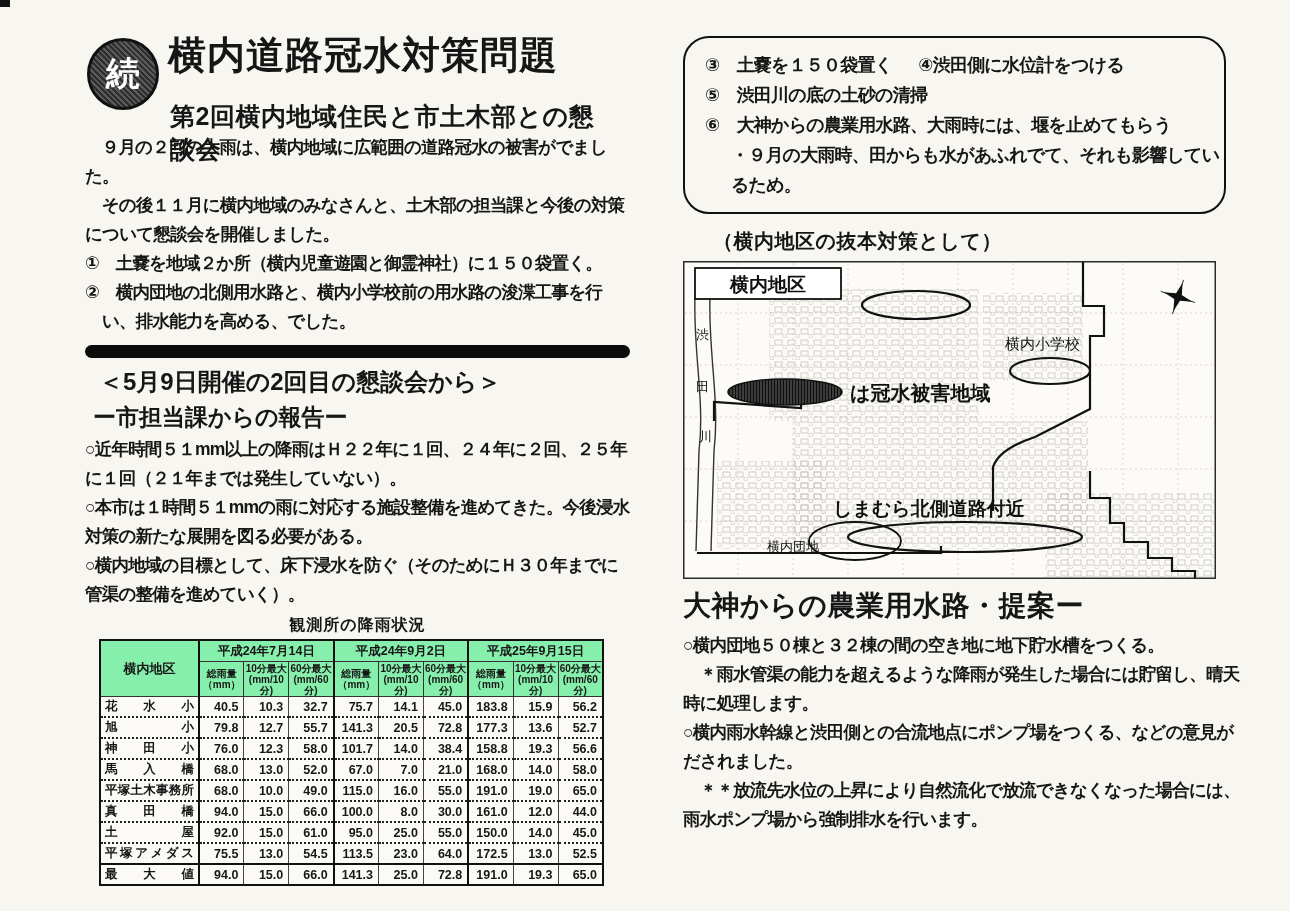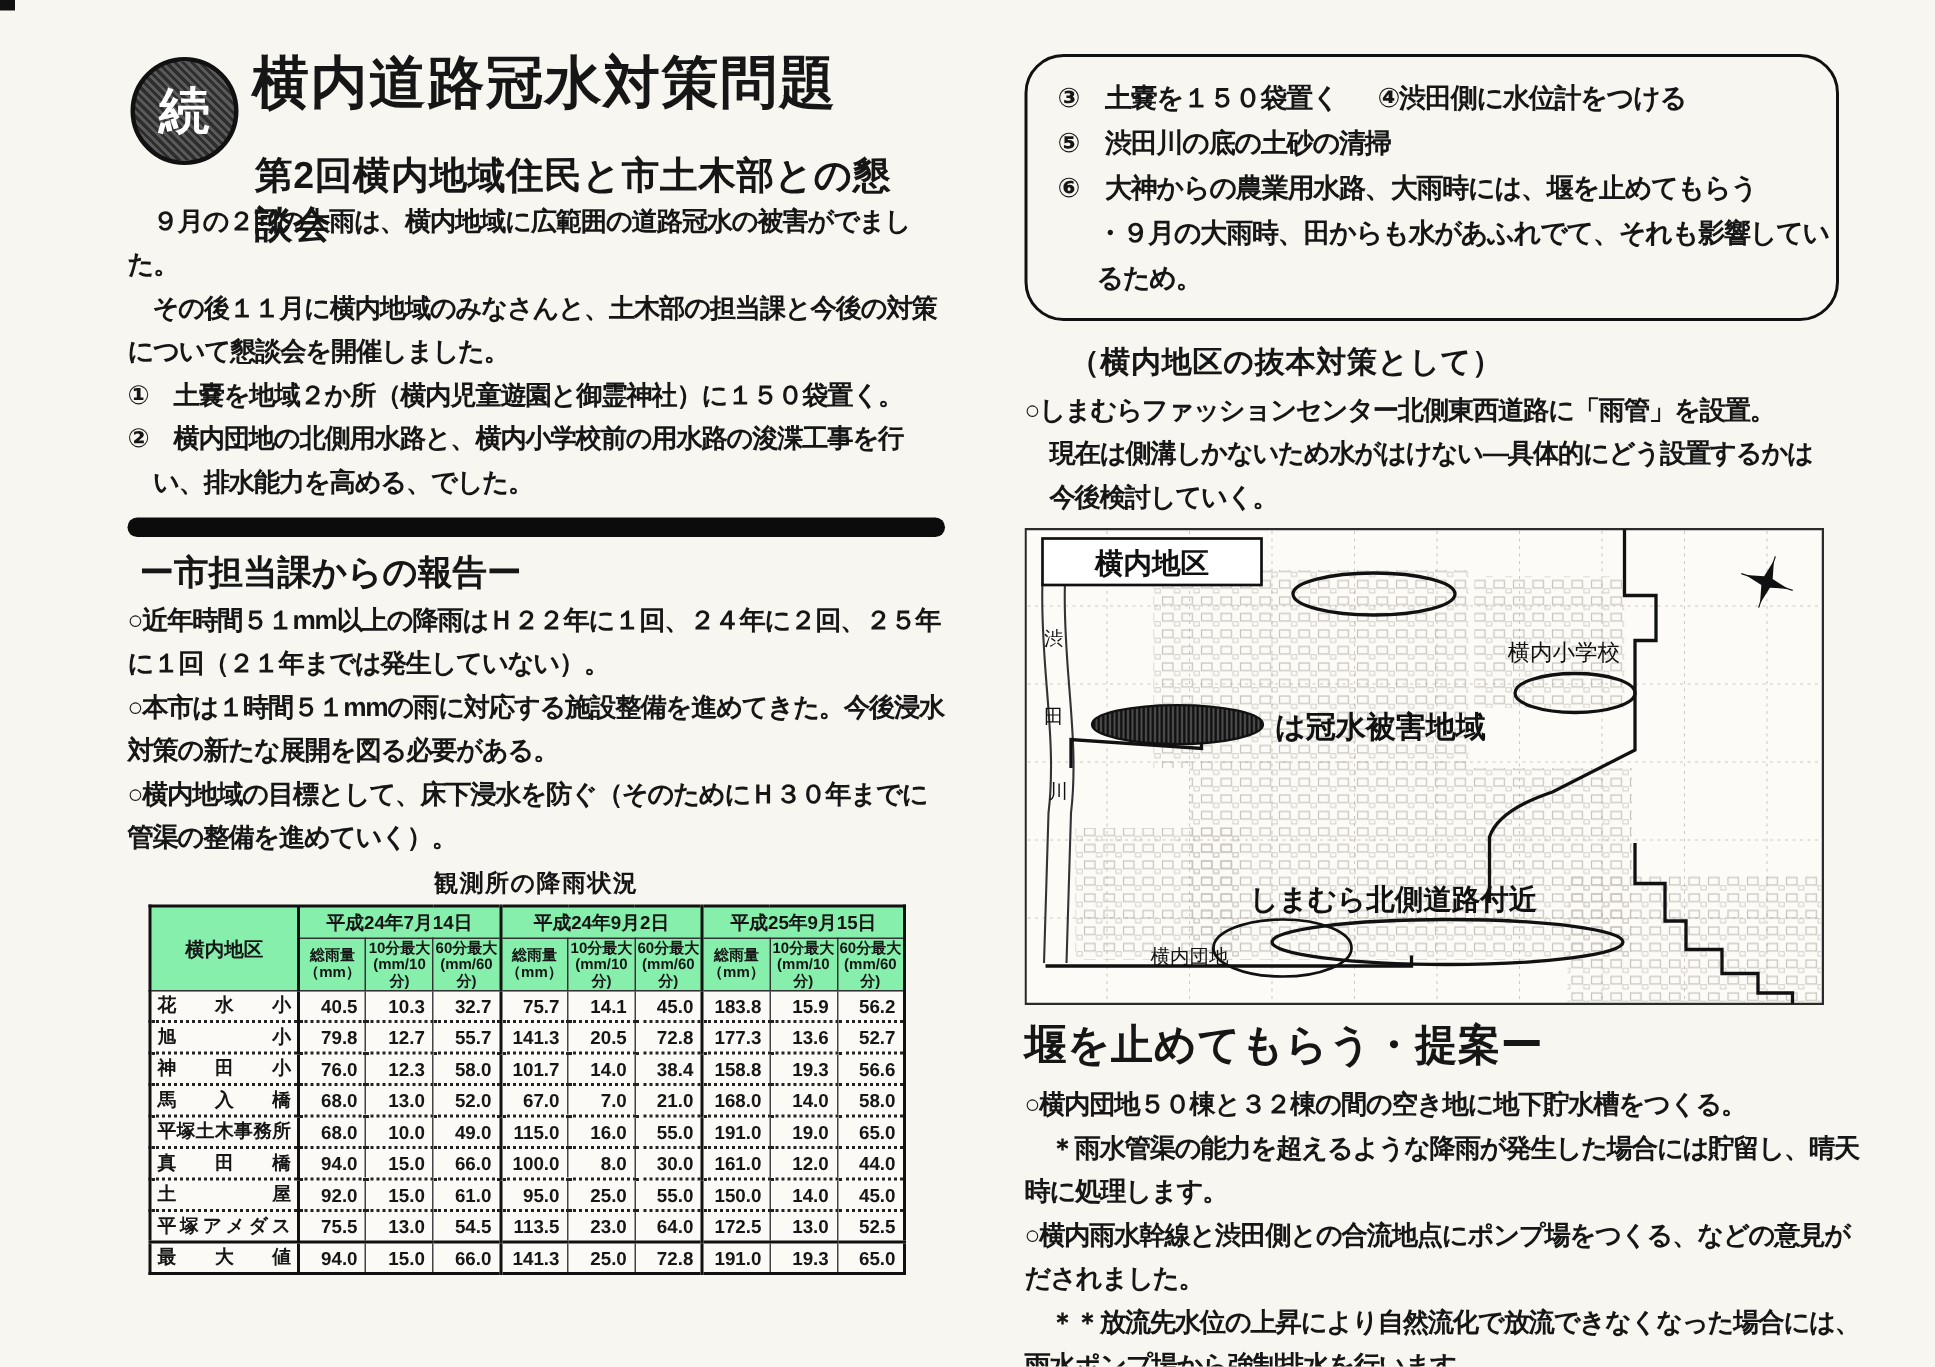--- a/index.html
+++ b/index.html
@@ -79,20 +79,21 @@
     <div>
         <p class="body-line">　９月の２回の大雨は、横内地域に広範囲の道路冠水の被害がでました。</p>
         <p class="body-line">　その後１１月に横内地域のみなさんと、土木部の担当課と今後の対策について懇談会を開催しました。</p>
       </div>
     <p class="body-line">①　土嚢を地域２か所（横内児童遊園と御霊神社）に１５０袋置く。</p>
     <p class="body-line hang">②　横内団地の北側用水路と、横内小学校前の用水路の浚渫工事を行い、排水能力を高める、でした。</p>
   </div>
 
   <div class="divider-bar"></div>
 
+  <h3 class="sec-heading">＜5月9日開催の2回目の懇談会から＞</h3>
   <h4 class="sec-subheading">ー市担当課からの報告ー</h4>
   <div>
       <p class="body-line">○近年時間５１mm以上の降雨はＨ２２年に１回、２４年に２回、２５年に１回（２１年までは発生していない）。</p>
       <p class="body-line">○本市は１時間５１mmの雨に対応する施設整備を進めてきた。今後浸水対策の新たな展開を図る必要がある。</p>
       <p class="body-line">○横内地域の目標として、床下浸水を防ぐ（そのためにＨ３０年までに管渠の整備を進めていく）。</p>
     </div>
 
   <div class="table-wrap">
     <p class="table-title">観測所の降雨状況</p>
     <table class="rain">
@@ -245,25 +246,20 @@
     <p class="m-line">
       <span>③　土嚢を１５０袋置く</span>
       <span class="m-gap">④渋田側に水位計をつける</span>
     </p>
     <p class="m-line">⑤　渋田川の底の土砂の清掃</p>
     <p class="m-line">⑥　大神からの農業用水路、大雨時には、堰を止めてもらう</p>
     <p class="m-line m-note">・９月の大雨時、田からも水があふれでて、それも影響しているため。</p>
   </div>
 
   <h4 class="fund-heading">（横内地区の抜本対策として）</h4>
-  <div>
-      <p class="body-line">○しまむらファッションセンター北側東西道路に「雨管」を設置。</p>
-      <p class="body-line">　現在は側溝しかないため水がはけない―具体的にどう設置するかは</p>
-      <p class="body-line">　今後検討していく。</p>
-    </div>
 
   <div class="map-frame">
     <svg width="533" height="318" viewBox="0 0 533 318">
       <defs>
         <pattern id="bld" width="13" height="11" patternUnits="userSpaceOnUse">
           <rect x="1" y="2" width="7" height="5" fill="none" stroke="#9a958c" stroke-width="0.8"></rect>
           <rect x="9" y="7.5" width="3.5" height="2.8" fill="none" stroke="#a8a39a" stroke-width="0.6"></rect>
         </pattern>
         <pattern id="hatch" width="3" height="6" patternUnits="userSpaceOnUse">
           <rect width="3" height="6" fill="#4c4c4c"></rect>
@@ -329,21 +325,21 @@
       <text x="84" y="290" font-size="13">横内団地</text>
 
       <g transform="translate(495,36) rotate(18)">
         <path d="M 0,-15 L 3,-3 L 15,0 L 3,3 L 0,15 L -3,3 L -15,0 L -3,-3 Z" fill="#111"></path>
         <line x1="-18" y1="0" x2="18" y2="0" stroke="#111" stroke-width="0.8"></line>
         <line x1="0" y1="-18" x2="0" y2="18" stroke="#111" stroke-width="0.8"></line>
       </g>
     </svg>
   </div>
 
-  <h3 class="opinions-heading">堰を止めてもらう・提案ー</h3>
+  <h3 class="opinions-heading">大神からの農業用水路・提案ー</h3>
   <div>
       <p class="body-line">○横内団地５０棟と３２棟の間の空き地に地下貯水槽をつくる。</p>
       <p class="body-line">　＊雨水管渠の能力を超えるような降雨が発生した場合には貯留し、晴天時に処理します。</p>
       <p class="body-line">○横内雨水幹線と渋田側との合流地点にポンプ場をつくる、などの意見がだされました。</p>
       <p class="body-line">　＊＊放流先水位の上昇により自然流化で放流できなくなった場合には、雨水ポンプ場から強制排水を行います。</p>
     </div>
 
 </div>
 
 </body></html>

